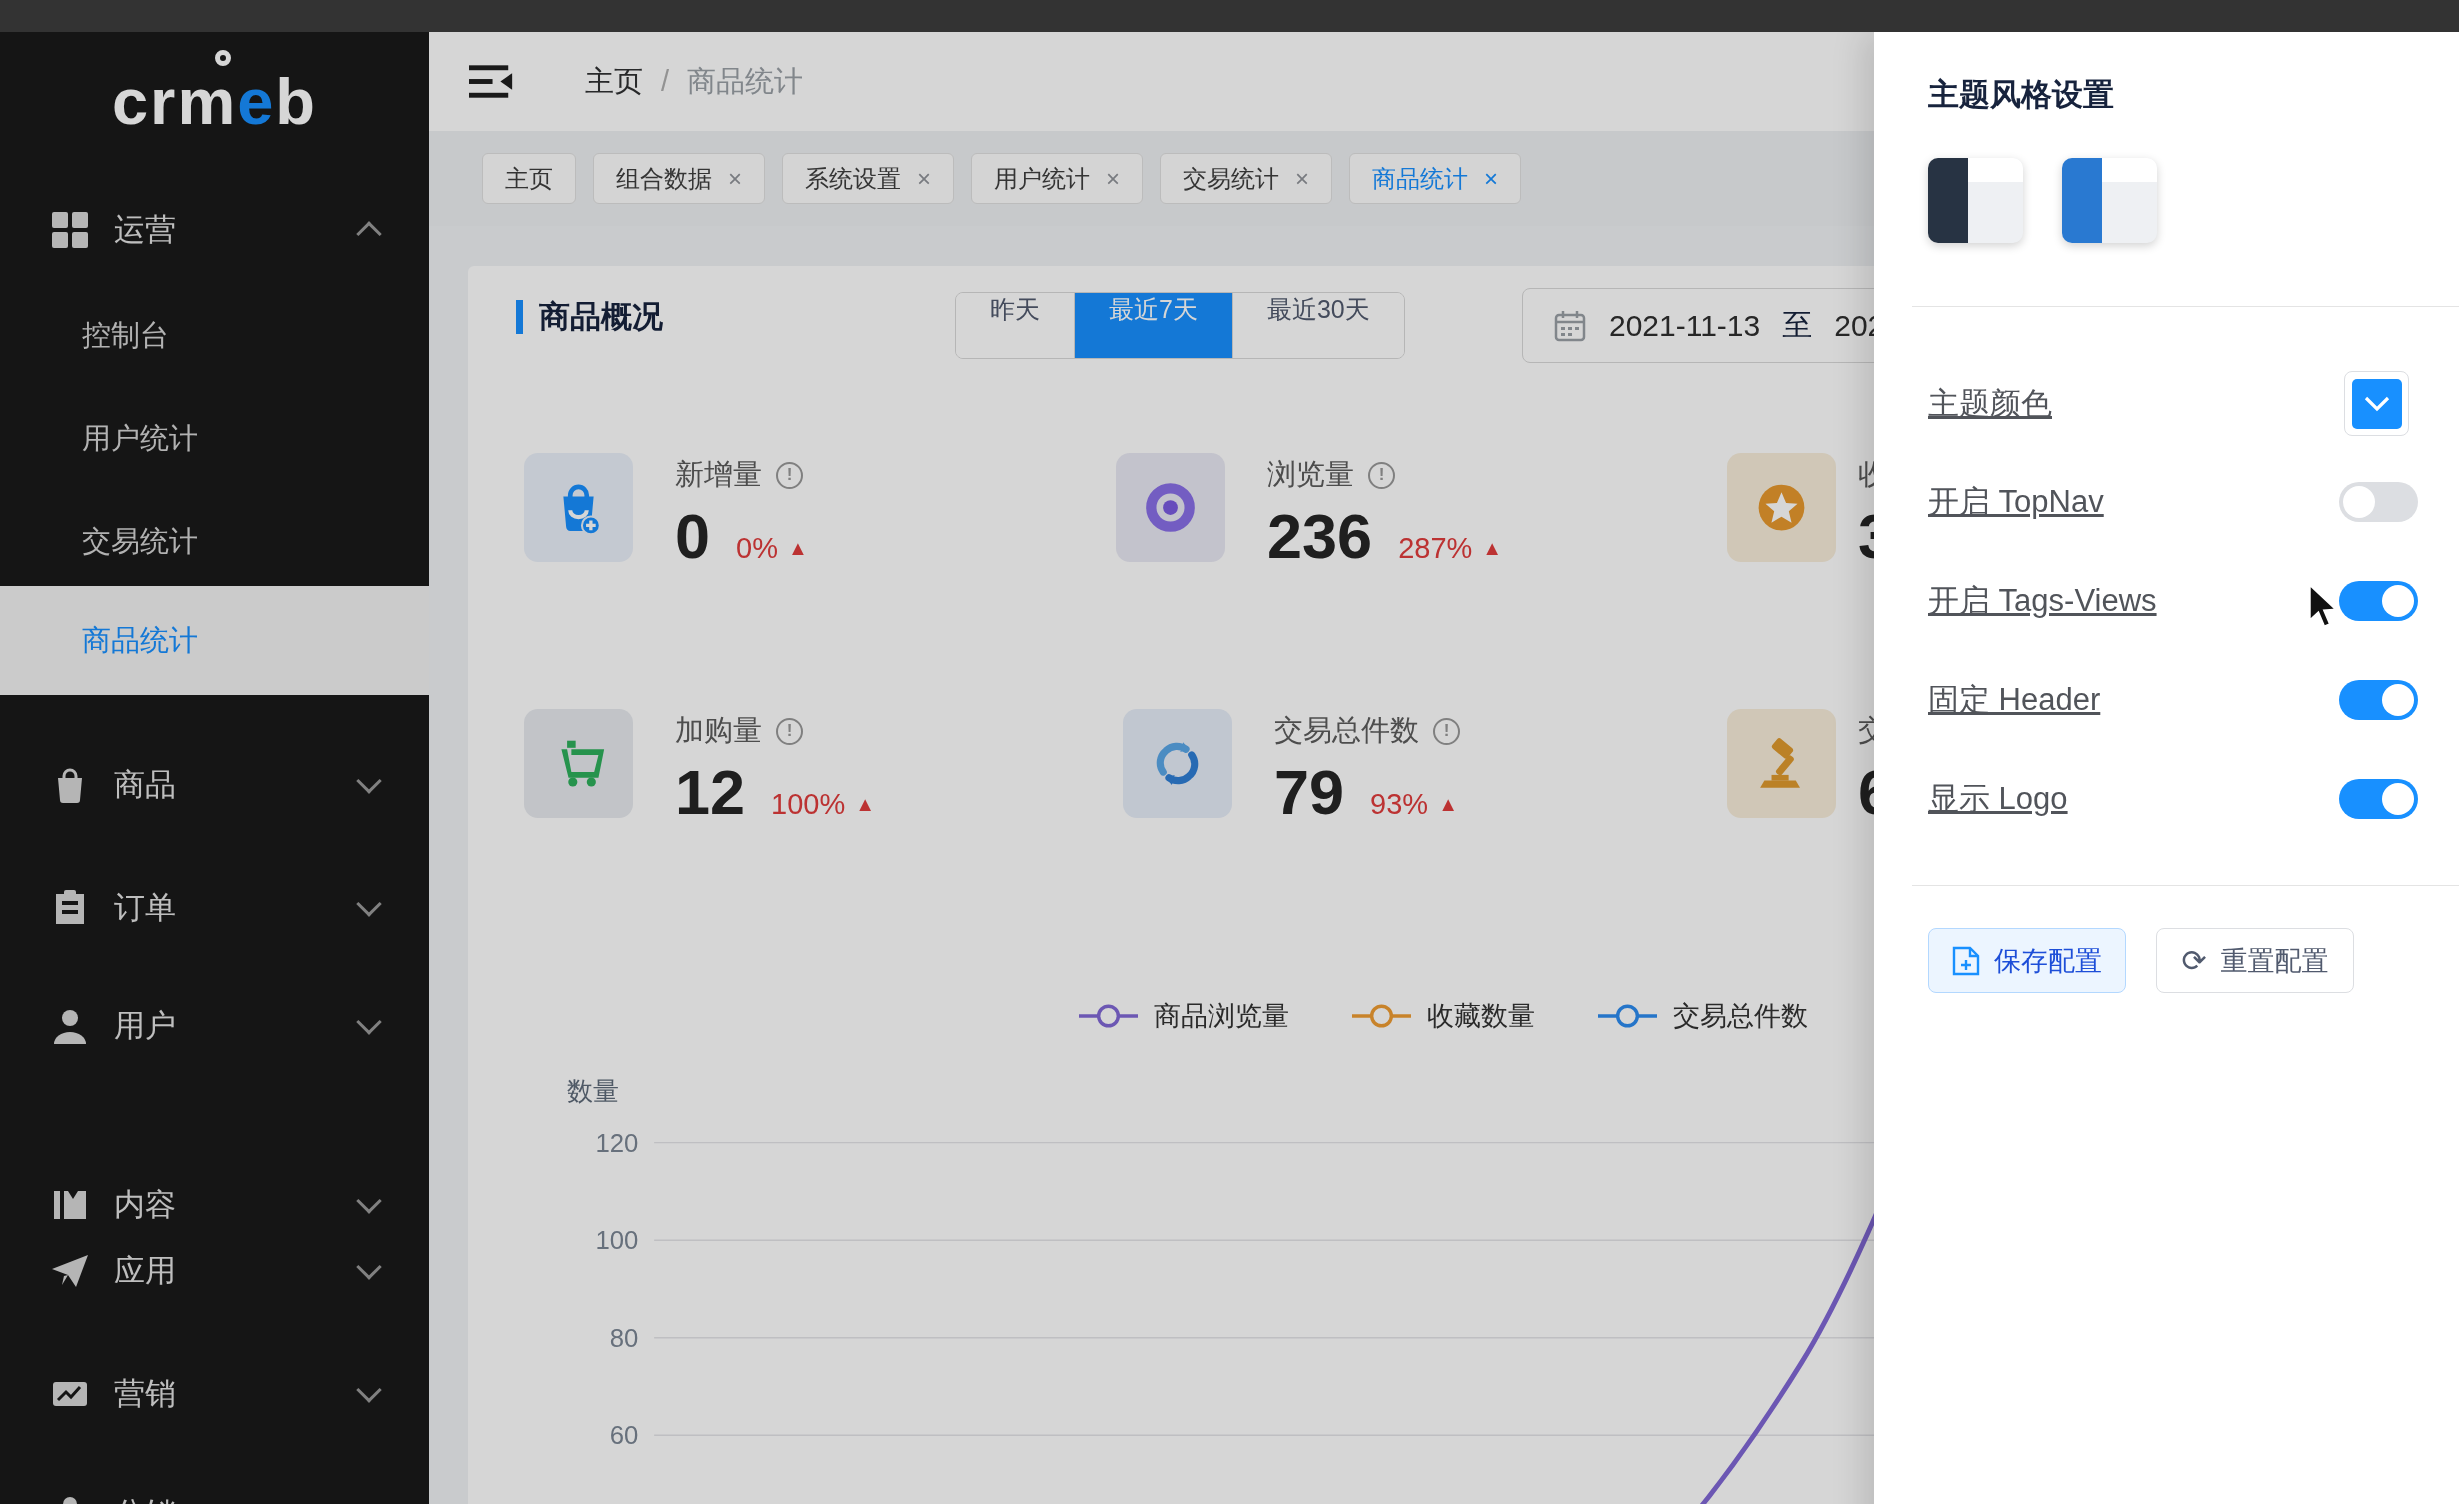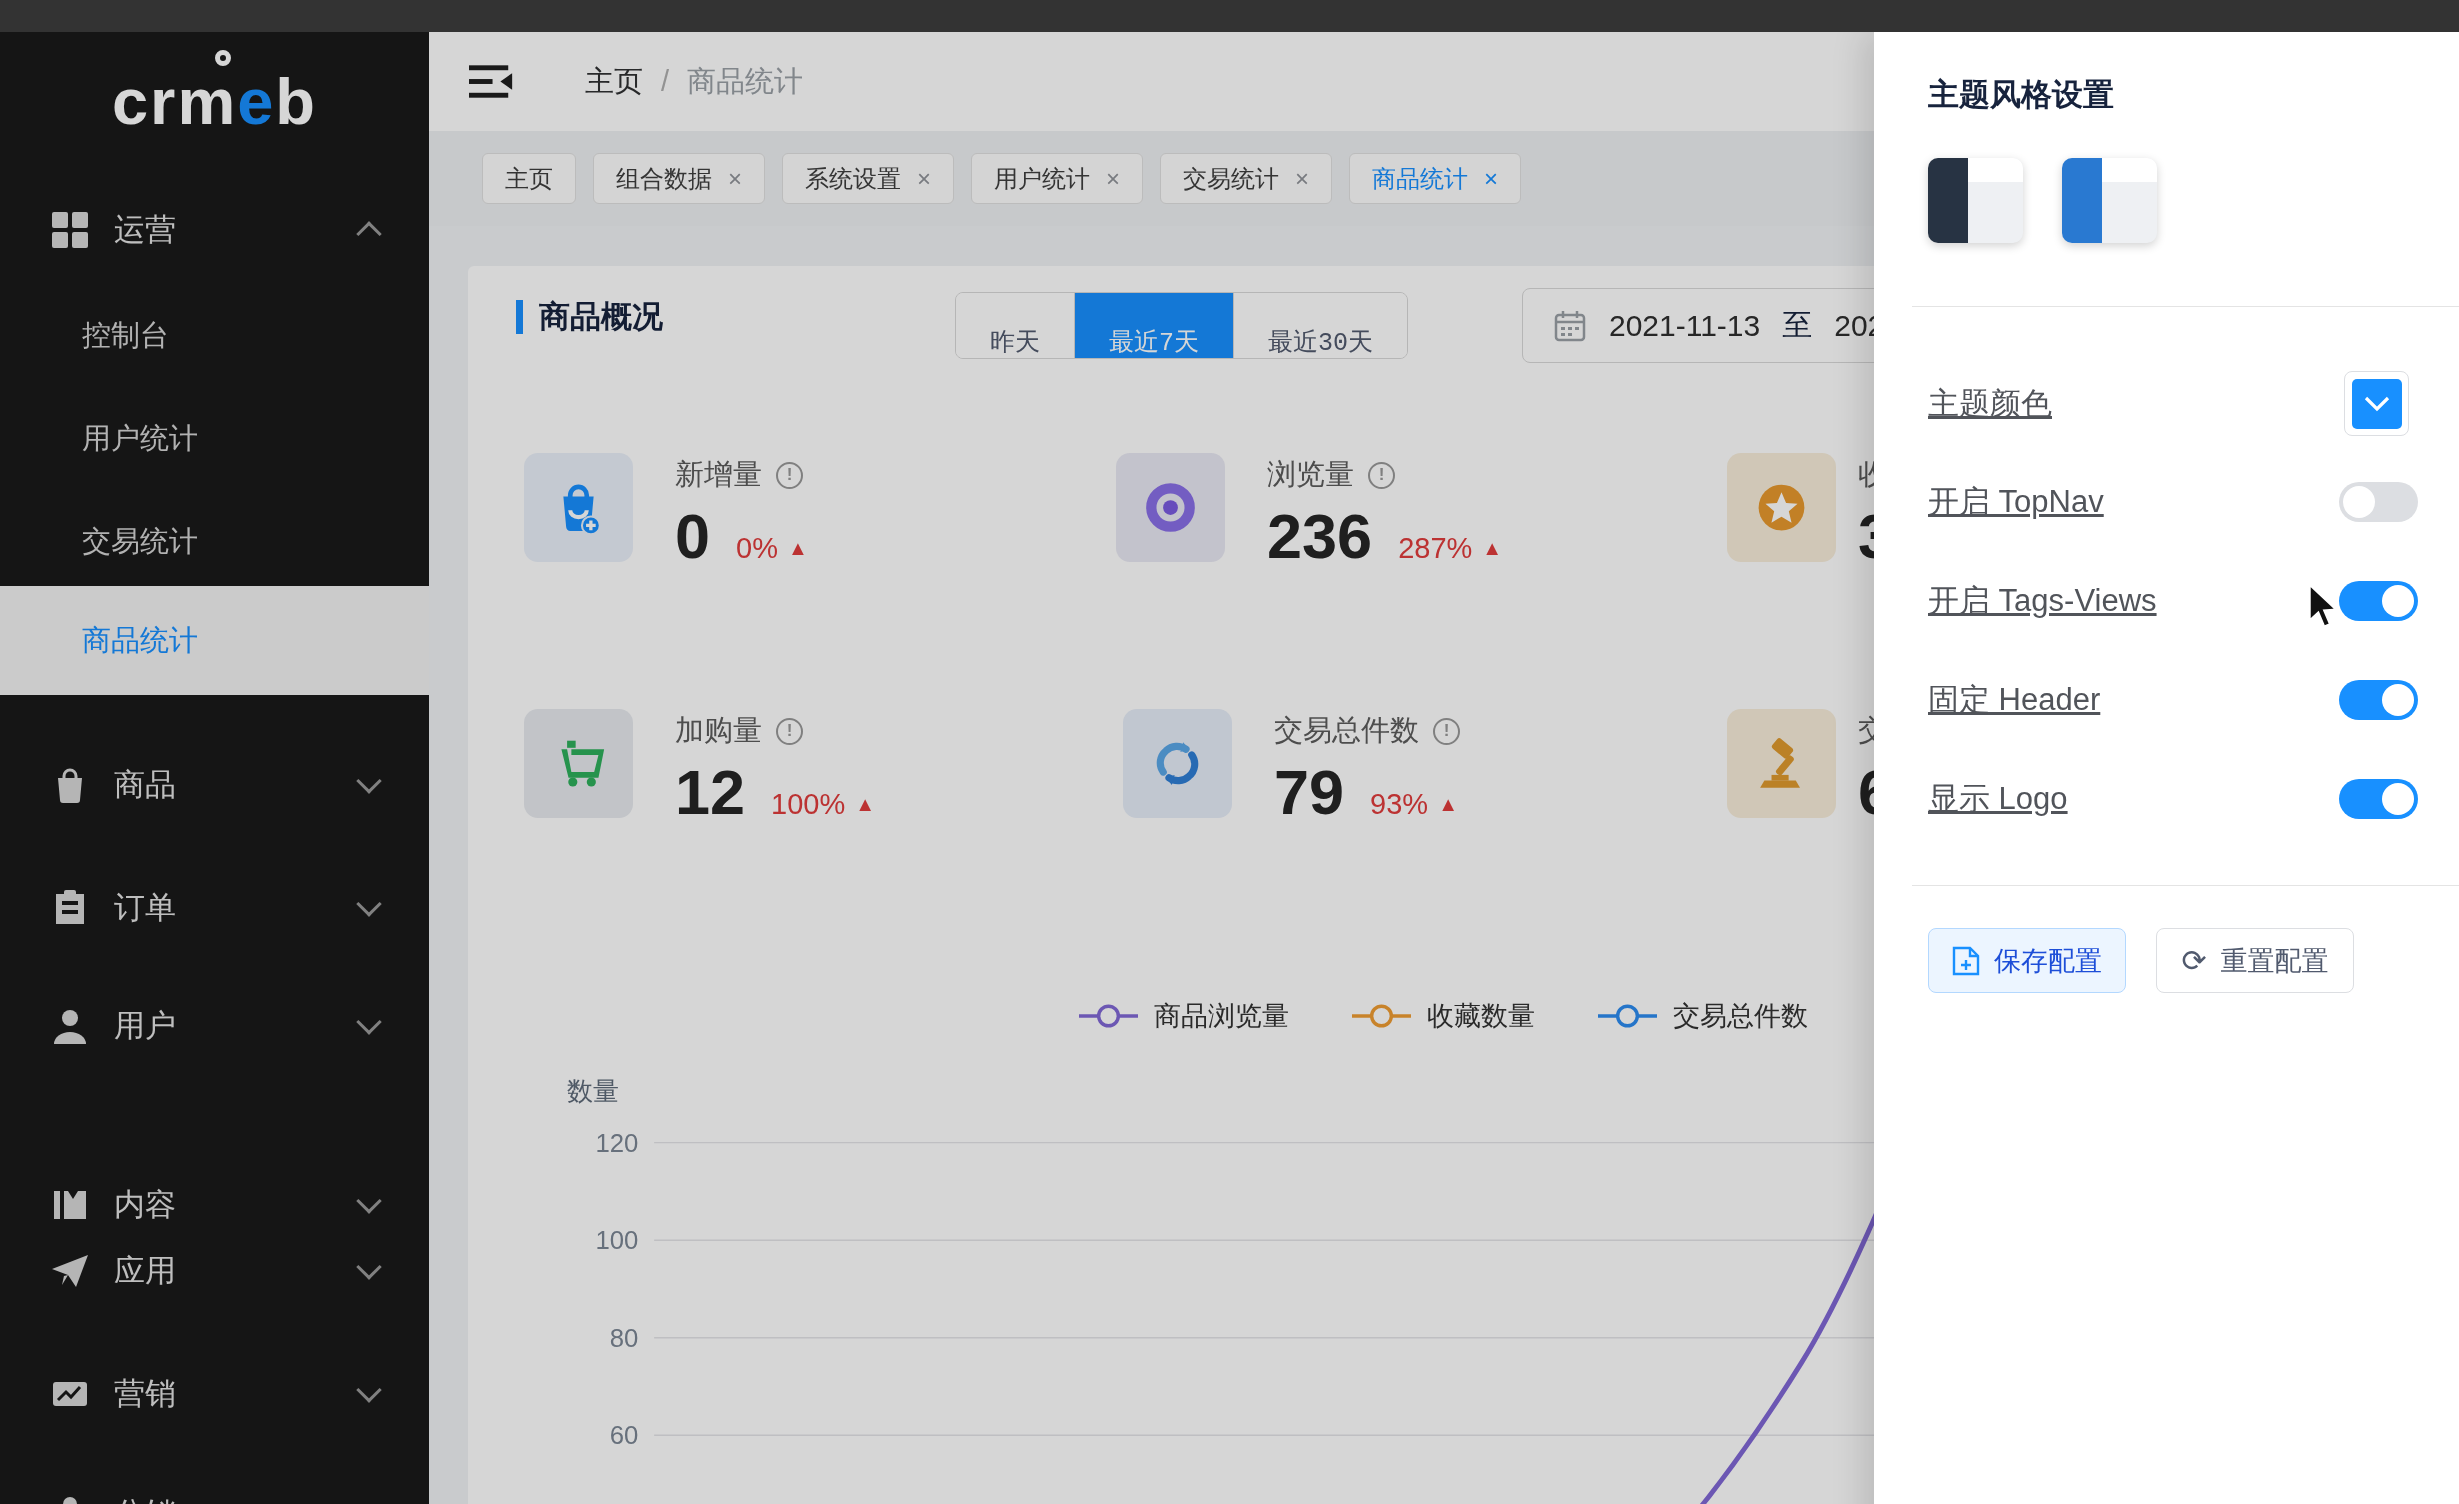--- a/index.html
+++ b/index.html
@@ -39,21 +39,21 @@
   .tag.active { color:#1890ff; }
   .tag.active .x { color:#1890ff; }
 
   
   .card { position:absolute; left:468px; top:234px; width:1951px; height:1271px; background:#ffffff; border-radius:6px; z-index:1; }
   .card-title { position:absolute; left:48px; top:30px; display:flex; align-items:center; }
   .title-bar { width:7px; height:34px; background:#1890ff; margin-right:16px; }
   .card-title span { font-size:31px; font-weight:700; color:#17233d; }
 
   .filter-group { position:absolute; left:487px; top:26px; height:67px; display:flex; border:1px solid #d9d9d9; border-radius:8px; overflow:hidden; background:#fff; }
-  .fbtn { height:100%; padding:0 34px; display:flex; align-items:flex-end; font-size:25px; color:#515a6e; border-left:1px solid #d9d9d9; cursor:pointer; background:#fff;font-family:Liberation Mono, monospace; }
+  .fbtn { height:100%; padding:0 34px; display:flex; align-items:flex-start; font-size:25px; color:#515a6e; border-left:1px solid #d9d9d9; cursor:pointer; background:#fff; }
   .fbtn:first-child { border-left:none; }
   .fbtn.active { background:#1890ff; color:#fff; }
 
   .datebox { position:absolute; left:1054px; top:22px; width:891px; height:75px; border:1px solid #d9d9d9; border-radius:8px; background:#fff; display:flex; align-items:center; padding-left:30px; gap:22px; }
   .datebox .dtext { font-size:30px; color:#2f2f2f; }
   .datebox .zhi { font-size:30px; color:#17233d; }
 
   
   .stat { position:absolute; display:flex; }
   .stat-tile { width:109px; height:109px; border-radius:14px; display:flex; align-items:center; justify-content:center; flex:none; }

